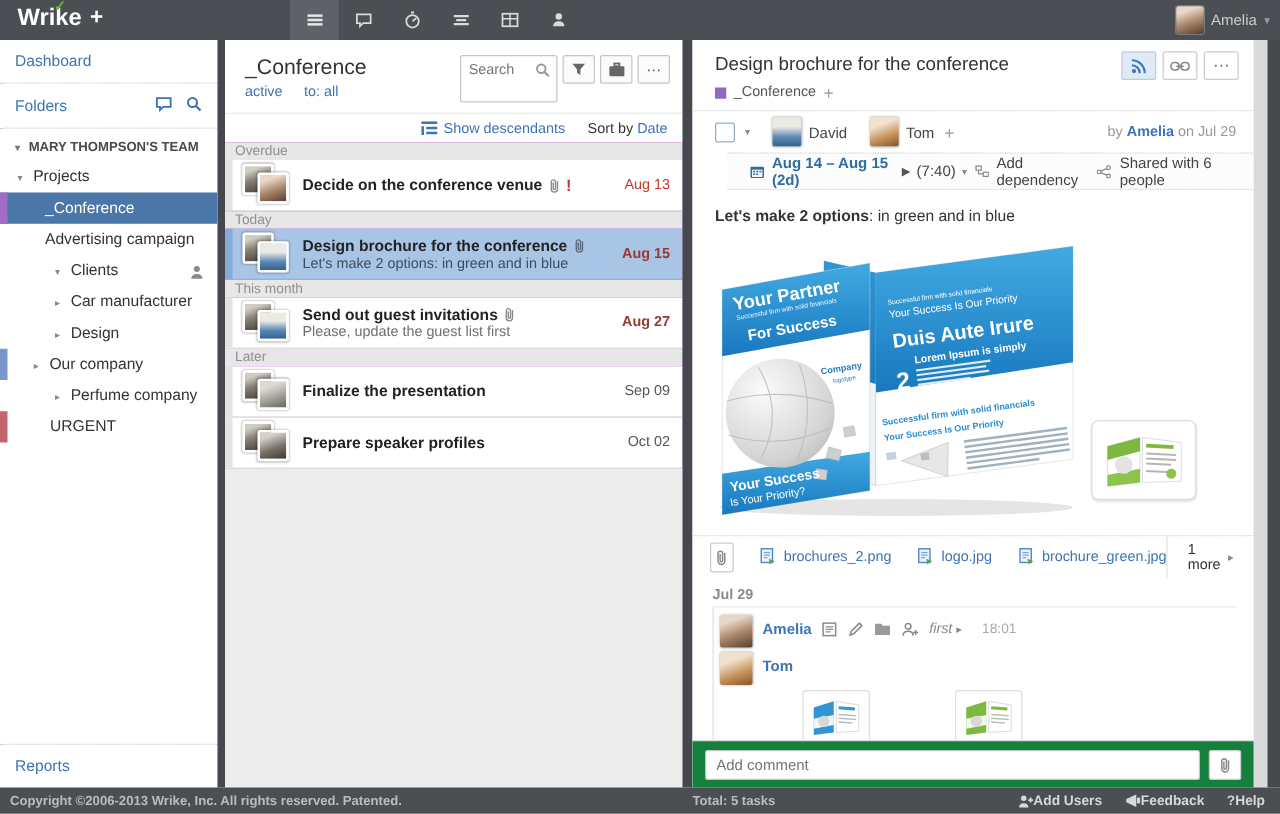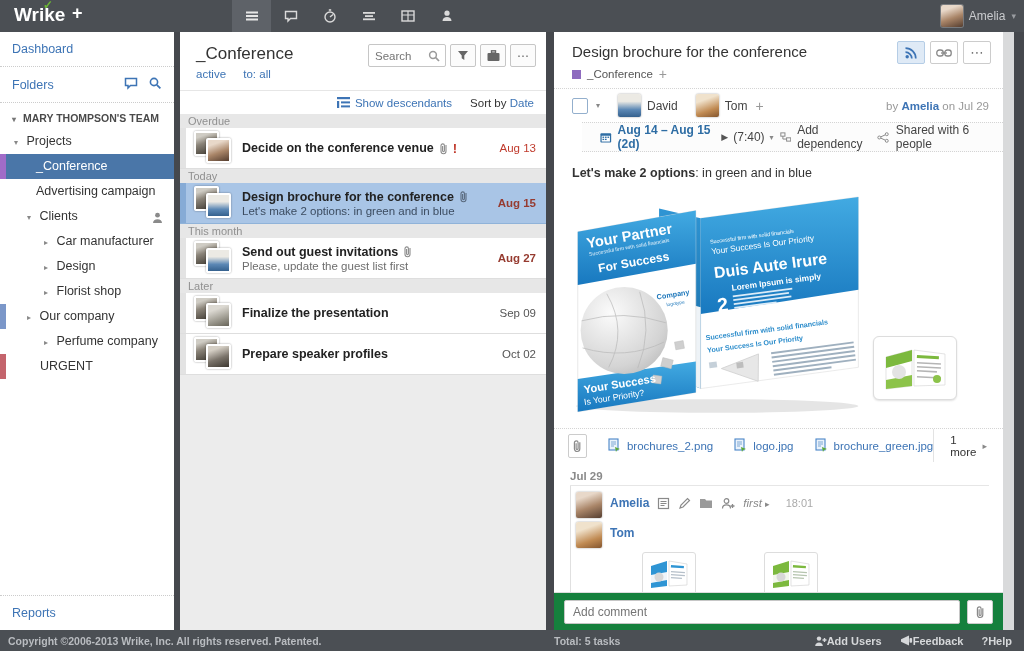--- a/index.html
+++ b/index.html
@@ -45,21 +45,21 @@
   .strip.red { background:#c4646c; }
   .tree-row .person { position:absolute; right:10px; top:5px; }
   .sb-reports { position:absolute; left:0; right:0; bottom:0; background:#fff; border-top:1px dotted #ccc; padding:10px 12px; color:#3d74b5; font-size:12.5px; cursor:pointer; }
 
   
   .tl-head { background:#fff; padding:12px 12px 0 16px; position:relative; height:58px; }
   .tl-title { font-size:17px; color:#333; font-weight:normal; }
   .tl-filters { margin-top:4px; font-size:11.5px; }
   .tl-filters span { color:#3d74b5; margin-right:14px; cursor:pointer; }
   .tl-tools { position:absolute; right:10px; top:12px; display:flex; gap:4px; }
-  .search-box { position:relative; width:78px; height:23px; border:1px solid #c6c6c6; border-radius:2px; background:#fff; }
+  .search-box { position:relative; width:78px; height:38px; border:1px solid #c6c6c6; border-radius:2px; background:#fff; }
   .search-box input { border:none; outline:none; width:58px; height:21px; padding:0 0 0 6px; font-size:11.5px; color:#555; background:transparent; font-family:"Liberation Sans",sans-serif; }
   .search-box .sic { position:absolute; right:4px; top:4px; }
   .tl-btn { width:26px; height:23px; border:1px solid #c6c6c6; border-radius:2px; background:#fbfbfb; display:flex; align-items:center; justify-content:center; cursor:pointer; color:#666; font-size:12px; }
   .tl-toolbar { background:#fff; border-top:1px solid #e6e6e6; height:24px; display:flex; align-items:center; justify-content:flex-end; padding:0 12px; gap:18px; font-size:11.5px; }
   .lk { color:#3d74b5; cursor:pointer; }
   .tl-toolbar .sd { display:flex; align-items:center; gap:5px; cursor:pointer; }
   .tl-toolbar .sortby { color:#333; }
   .tl-list { background:#a21caf; }
   .sec-hd { background:#e7e7e7; color:#909090; font-size:11px; padding:1px 8px; height:14px; line-height:13px; }
   .task { position:relative; background:#fff; border-bottom:1px solid #dedede; display:flex; align-items:center; padding:3px 10px 3px 14px; min-height:34px; cursor:pointer; }
@@ -236,41 +236,37 @@
         <span class="tw">▾</span>
         <span>Projects</span>
       </div>
       <div class="tree-row sel" style="padding-left:36px;">
         <span class="strip purple"></span>
         <span>_Conference</span>
       </div>
       <div class="tree-row" style="padding-left:36px;">
         <span>Advertising campaign</span>
       </div>
-      <div class="tree-row" style="padding-left:27px;">
+      <div class="tree-row" style="padding-left:44px;">
         <span class="tw">▾</span>
         <span>Clients</span>
         <span class="person">
           <svg width="13" height="14" viewBox="0 0 13 14">
               <circle cx="6.5" cy="4.2" r="2.4" fill="#8a8a8a"></circle>
               <path d="M2 12c0-2.4 1.9-3.8 4.5-3.8S11 9.6 11 12z" fill="#8a8a8a"></path>
             </svg>
         </span>
       </div>
       <div class="tree-row" style="padding-left:44px;">
         <span class="tw">▸</span>
         <span>Car manufacturer</span>
       </div>
       <div class="tree-row" style="padding-left:44px;">
         <span class="tw">▸</span>
         <span>Design</span>
-      </div>
-      <div class="tree-row" style="padding-left:44px;">
-        <span class="tw">▸</span>
-        <span>Florist shop</span>
       </div>
       <div class="tree-row" style="padding-left:27px;">
         <span class="strip blue"></span>
         <span class="tw">▸</span>
         <span>Our company</span>
       </div>
       <div class="tree-row" style="padding-left:44px;">
         <span class="tw">▸</span>
         <span>Perfume company</span>
       </div>

